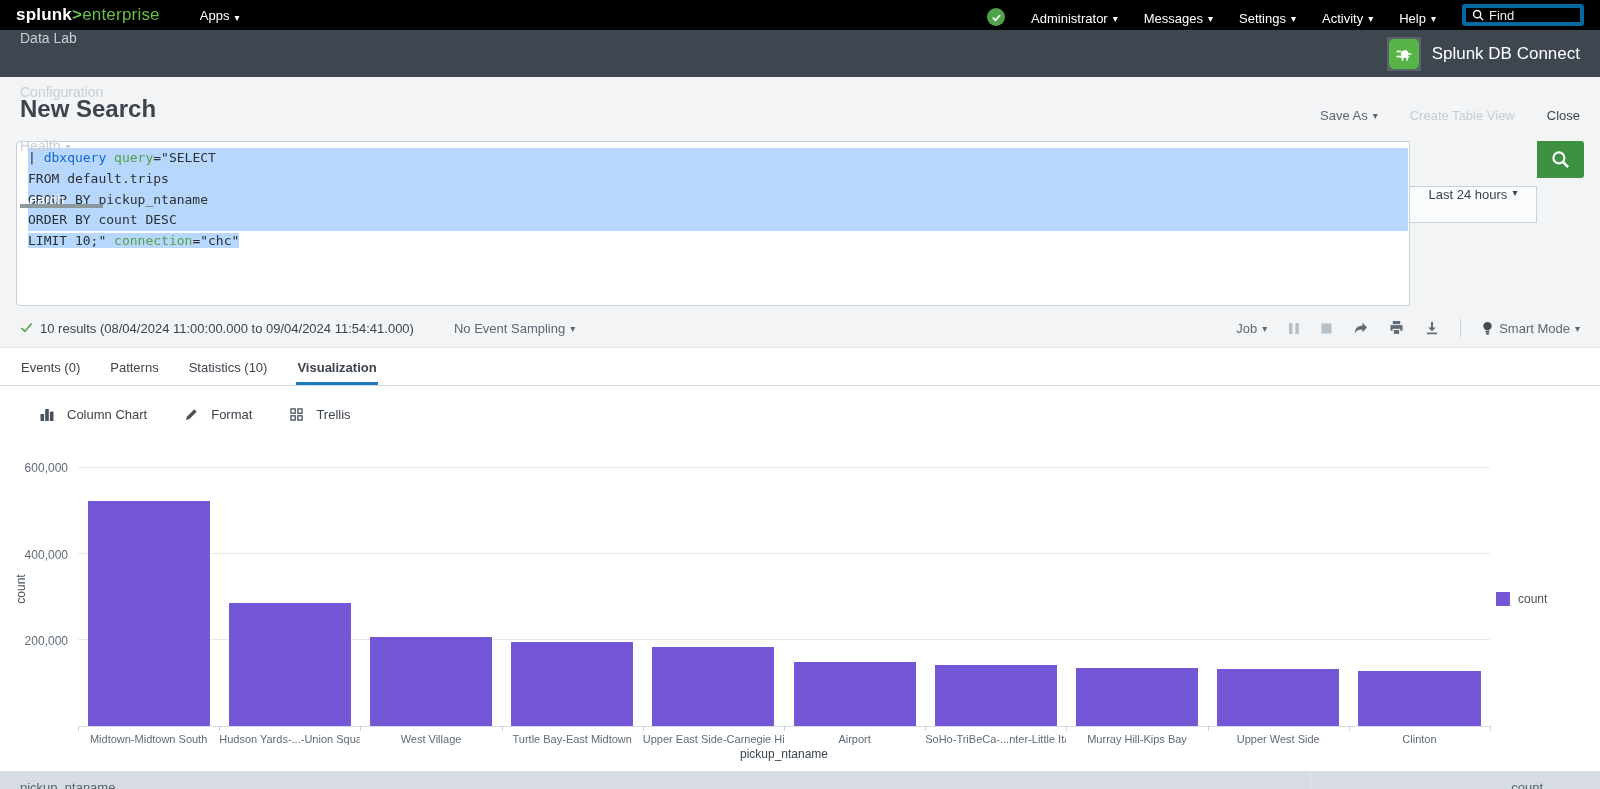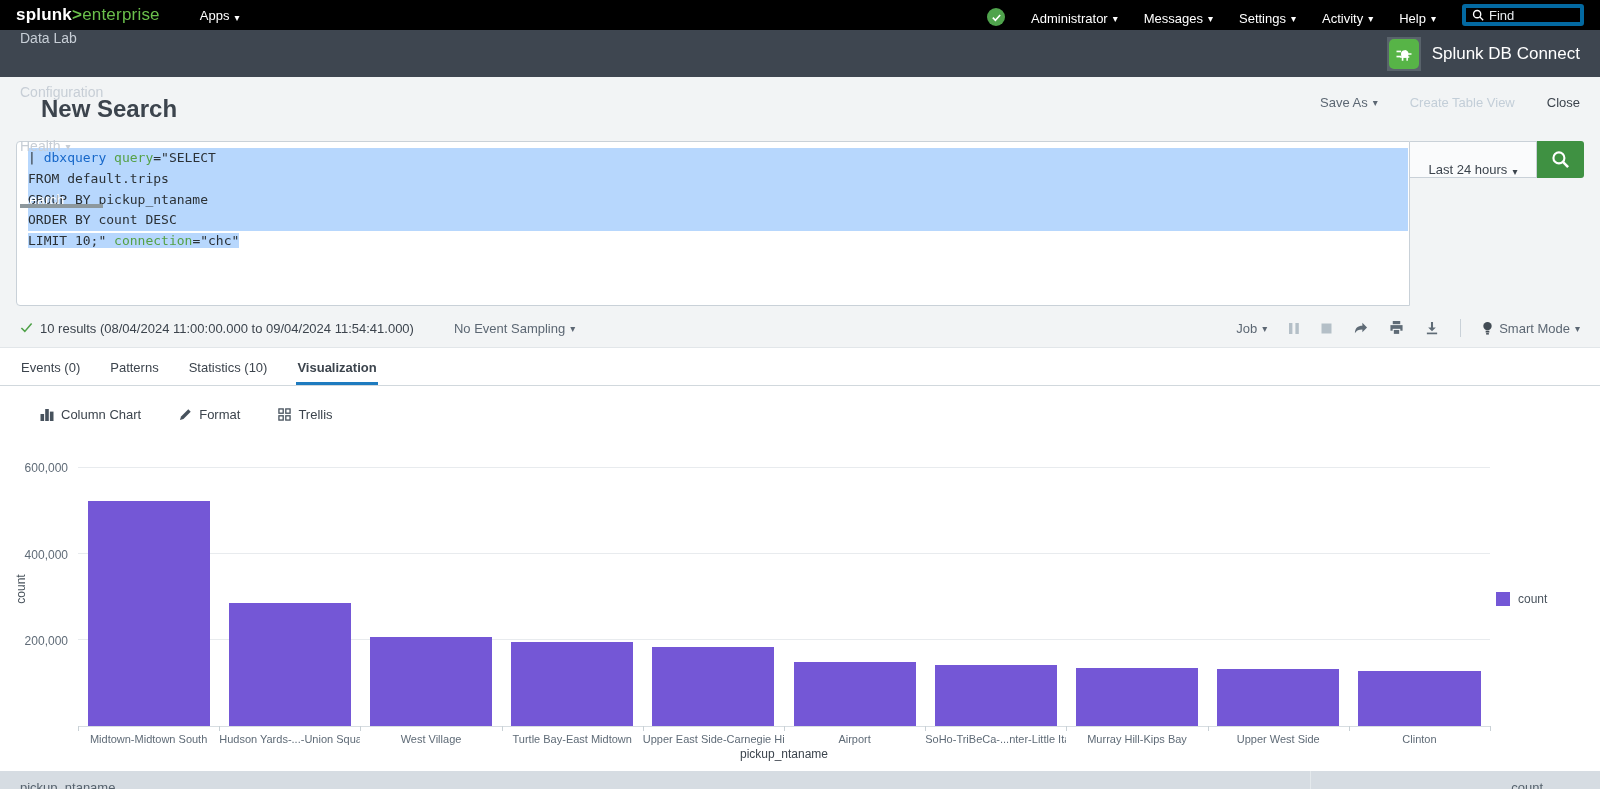--- a/index.html
+++ b/index.html
@@ -29,57 +29,57 @@
   .appnav-item { color:#c7ced6; font-size:14px; display:flex; align-items:center; position:relative; cursor:pointer; white-space:nowrap; }
   .appnav-item.active { color:#fff; }
   .appnav-item.active::after { content:""; position:absolute; left:0; right:0; bottom:0; height:4px; background:#8d989d; }
   .appbar-right { margin-left:auto; display:flex; align-items:center; gap:11px; }
   .app-icon-tile { width:34px; height:34px; background:#59636b; display:flex; align-items:center; justify-content:center; }
   .app-icon { width:30px; height:30px; border-radius:5px; background:#57b447; display:flex; align-items:center; justify-content:center; }
   .app-name { color:#fff; font-size:17px; }
 
   
   .band { background:#f2f4f5; padding:18px 16px 6px 16px; border-bottom:1px solid #e2e6e9; }
-  .band-head { display:flex; align-items:flex-start; padding:0 4px;margin-left:21px; }
+  .band-head { display:flex; align-items:flex-end; padding:0 4px; }
   .page-title { font-size:24px; font-weight:bold; color:#3c444d; }
   .head-links { margin-left:auto; display:flex; align-items:center; gap:32px; font-size:13px; }
   .head-link { color:#5c6773; cursor:pointer; display:flex; align-items:center; }
   .head-link.disabled { color:#c3ced8; cursor:default; }
   .head-link.dark { color:#3c444d; }
 
   .search-row { display:flex; align-items:flex-start; margin-top:18px; }
   .query-box { flex:1; height:165px; background:#fff; border:1px solid #c9d1d8; border-radius:4px 0 0 4px;
     padding:6px 1px 6px 0; font-family:"DejaVu Sans Mono", monospace; font-size:13px; color:#2b3136; overflow:hidden; }
   .qline { line-height:20.8px; white-space:pre; margin-left:11px; }
   .qline.hl { background:#b7d7fd; }
   .qline .hl-inline { background:#b7d7fd; }
   .tok-cmd { color:#1667c9; }
   .tok-param { color:#55a146; }
 
   .time-picker { width:127px; height:37px; background:#fafbfc; border:1px solid #c9d1d8; border-left:none;
-    display:flex; align-items:flex-end; justify-content:center; font-size:13px; color:#3c444d; cursor:pointer; }
+    display:flex; align-items:flex-start; justify-content:center; font-size:13px; color:#3c444d; cursor:pointer;margin-top:45px; }
   .search-btn { width:47px; height:37px; background:#3f9142; border:none; border-radius:0 3px 3px 0;
     display:flex; align-items:center; justify-content:center; cursor:pointer; }
 
   .results-row { display:flex; align-items:center; margin-top:9px; height:26px; padding:0 4px; font-size:13px; }
   .results-info { display:flex; align-items:flex-start; gap:7px; color:#3c444d; }
   .sampling { margin-left:40px; color:#5c6773; display:flex; align-items:center; cursor:pointer; }
   .job-cluster { margin-left:auto; display:flex; align-items:center; gap:21px; color:#5c6773; }
   .icon-btn { display:flex; align-items:center; cursor:pointer; }
   .vsep { width:1px; height:18px; background:#c9d1d8; }
 
   
   .tabs { display:flex; gap:28px; padding:0 20px; border-bottom:1px solid #d1d8dd; background:#fff; }
   .tab { font-size:13px; color:#3c444d; padding:12px 1px 10px 1px; position:relative; cursor:pointer; }
   .tab.active { font-weight:bold; }
   .tab.active::after { content:""; position:absolute; left:0; right:0; bottom:0; height:3px; background:#1e7bbf; }
 
   
   .viz-controls { display:flex; gap:38px; padding:0 40px; margin-top:16px; height:24px; align-items:center; }
-  .viz-control { display:flex; align-items:center; gap:7px; font-size:13px; color:#3c444d; cursor:pointer; }
+  .viz-control { display:flex; align-items:center; gap:13px; font-size:13px; color:#3c444d; cursor:pointer; }
 
   
   .chart { position:relative; height:315px; margin-top:18px; }
   .plot { position:absolute; left:78px; top:5px; width:1412px; height:278px; border-bottom:1px solid #d7dde1; }
   .gridline { position:absolute; left:0; right:0; height:1px; background:#e8ebee; }
   .bars { position:absolute; left:0; top:0; width:100%; height:100%; display:flex; align-items:flex-end; }
   .slot { flex:1; height:100%; display:flex; align-items:flex-end; justify-content:center; }
   .bar { width:86.5%; }
   .xtick-mark { position:absolute; top:100%; width:1px; height:5px; background:#c9d1d6; }
   .yaxis { position:absolute; left:0; top:5px; width:70px; height:278px; }

